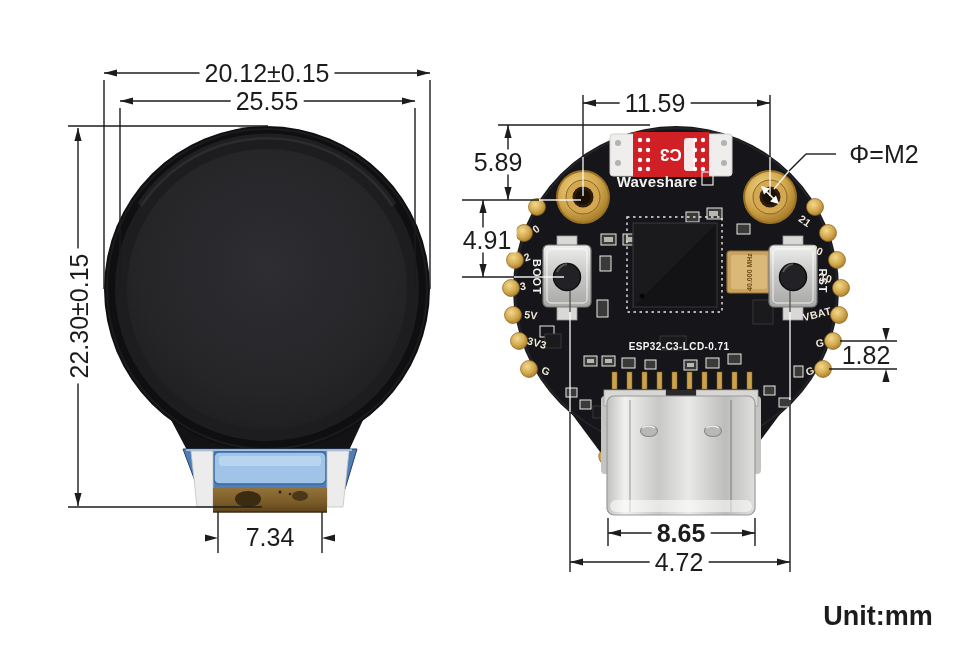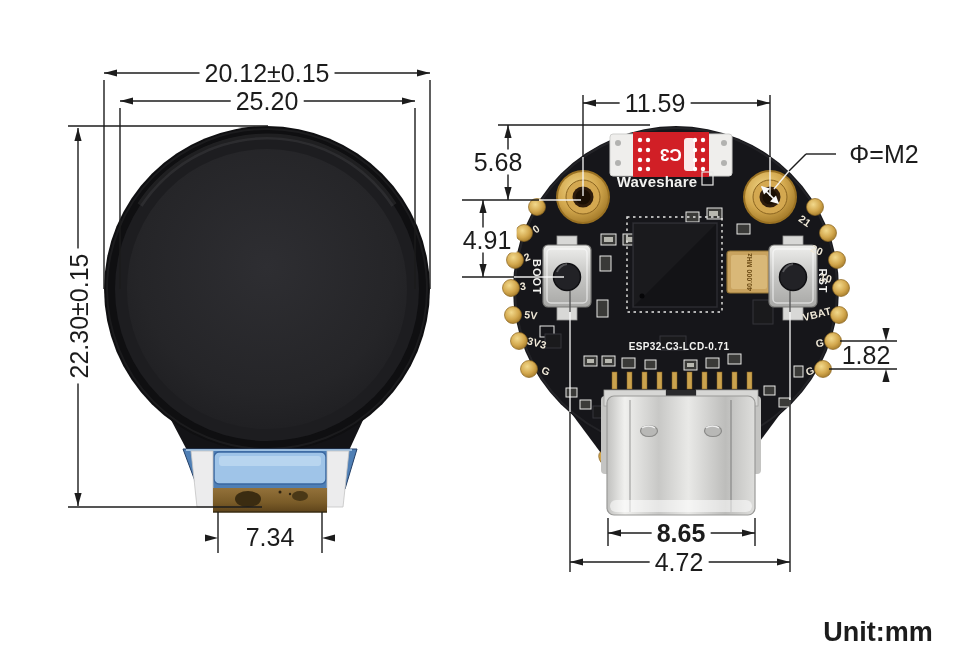--- a/index.html
+++ b/index.html
@@ -324,32 +324,32 @@
     <polygon points="886,341 882.4,328 889.6,328"></polygon>
         <polygon points="886,369 882.4,382 889.6,382"></polygon>
     <polygon points="608,533 621,529.4 621,536.6"></polygon>
         <polygon points="755,533 742,529.4 742,536.6"></polygon>
     <polygon points="570,562 583,558.4 583,565.6"></polygon>
         <polygon points="790,562 777,558.4 777,565.6"></polygon>
   </g>
 </svg>
 
 <div class="t dim" style="left:267px;top:73px;">20.12±0.15</div>
-<div class="t dim" style="left:267px;top:101px;">25.20</div>
+<div class="t dim" style="left:267px;top:101px;">25.55</div>
 <div class="t dim" style="left:79px;top:316px;transform:translate(-50%,-50%) rotate(-90deg);">22.30±0.15</div>
 <div class="t dim" style="left:270px;top:537px;">7.34</div>
 
 <div class="t dim" style="left:655px;top:103px;">11.59</div>
-<div class="t dim" style="left:498px;top:162px;">5.68</div>
+<div class="t dim" style="left:498px;top:162px;">5.89</div>
 <div class="t dim" style="left:487px;top:240px;">4.91</div>
 <div class="t nobg" style="left:884px;top:154px;">Φ=M2</div>
 <div class="t nobg" style="left:866px;top:355px;">1.82</div>
 <div class="t dim" style="left:681px;top:533px;font-weight:bold;">8.65</div>
 <div class="t dim" style="left:679px;top:562px;">4.72</div>
-<div class="t nobg" style="left:878px;top:616px;font-size:27px;font-weight:600;margin-top:16px;">Unit:mm</div>
+<div class="t nobg" style="left:878px;top:616px;font-size:27px;font-weight:600;">Unit:mm</div>
 
 <div class="t silk nobg" style="left:657px;top:181px;font-size:15px;letter-spacing:.2px;">Waveshare</div>
 <div class="t nobg" style="left:671px;top:154px;transform:translate(-50%,-50%) rotate(180deg);font-size:17px;font-weight:800;color:#ffffff;">C3</div>
 <div class="t silk nobg" style="left:536px;top:277px;transform:translate(-50%,-50%) rotate(90deg);font-size:11px;letter-spacing:1px;">BOOT</div>
 <div class="t silk nobg" style="left:822px;top:281px;transform:translate(-50%,-50%) rotate(90deg);font-size:11px;letter-spacing:1px;">RST</div>
 <div class="t silk nobg" style="left:679px;top:347px;font-size:10px;letter-spacing:.4px;">ESP32-C3-LCD-0.71</div>
 <div class="t nobg" style="left:749px;top:272px;transform:translate(-50%,-50%) rotate(-90deg);font-size:7px;font-weight:bold;color:#6b4a14;">40.000 MHz</div>
 
 <div class="padlbl" style="left:536px;top:229px;transform:translate(-50%,-50%) rotate(-35deg);">0</div>
 <div class="padlbl" style="left:527px;top:257px;transform:translate(-50%,-50%) rotate(-20deg);">2</div>

